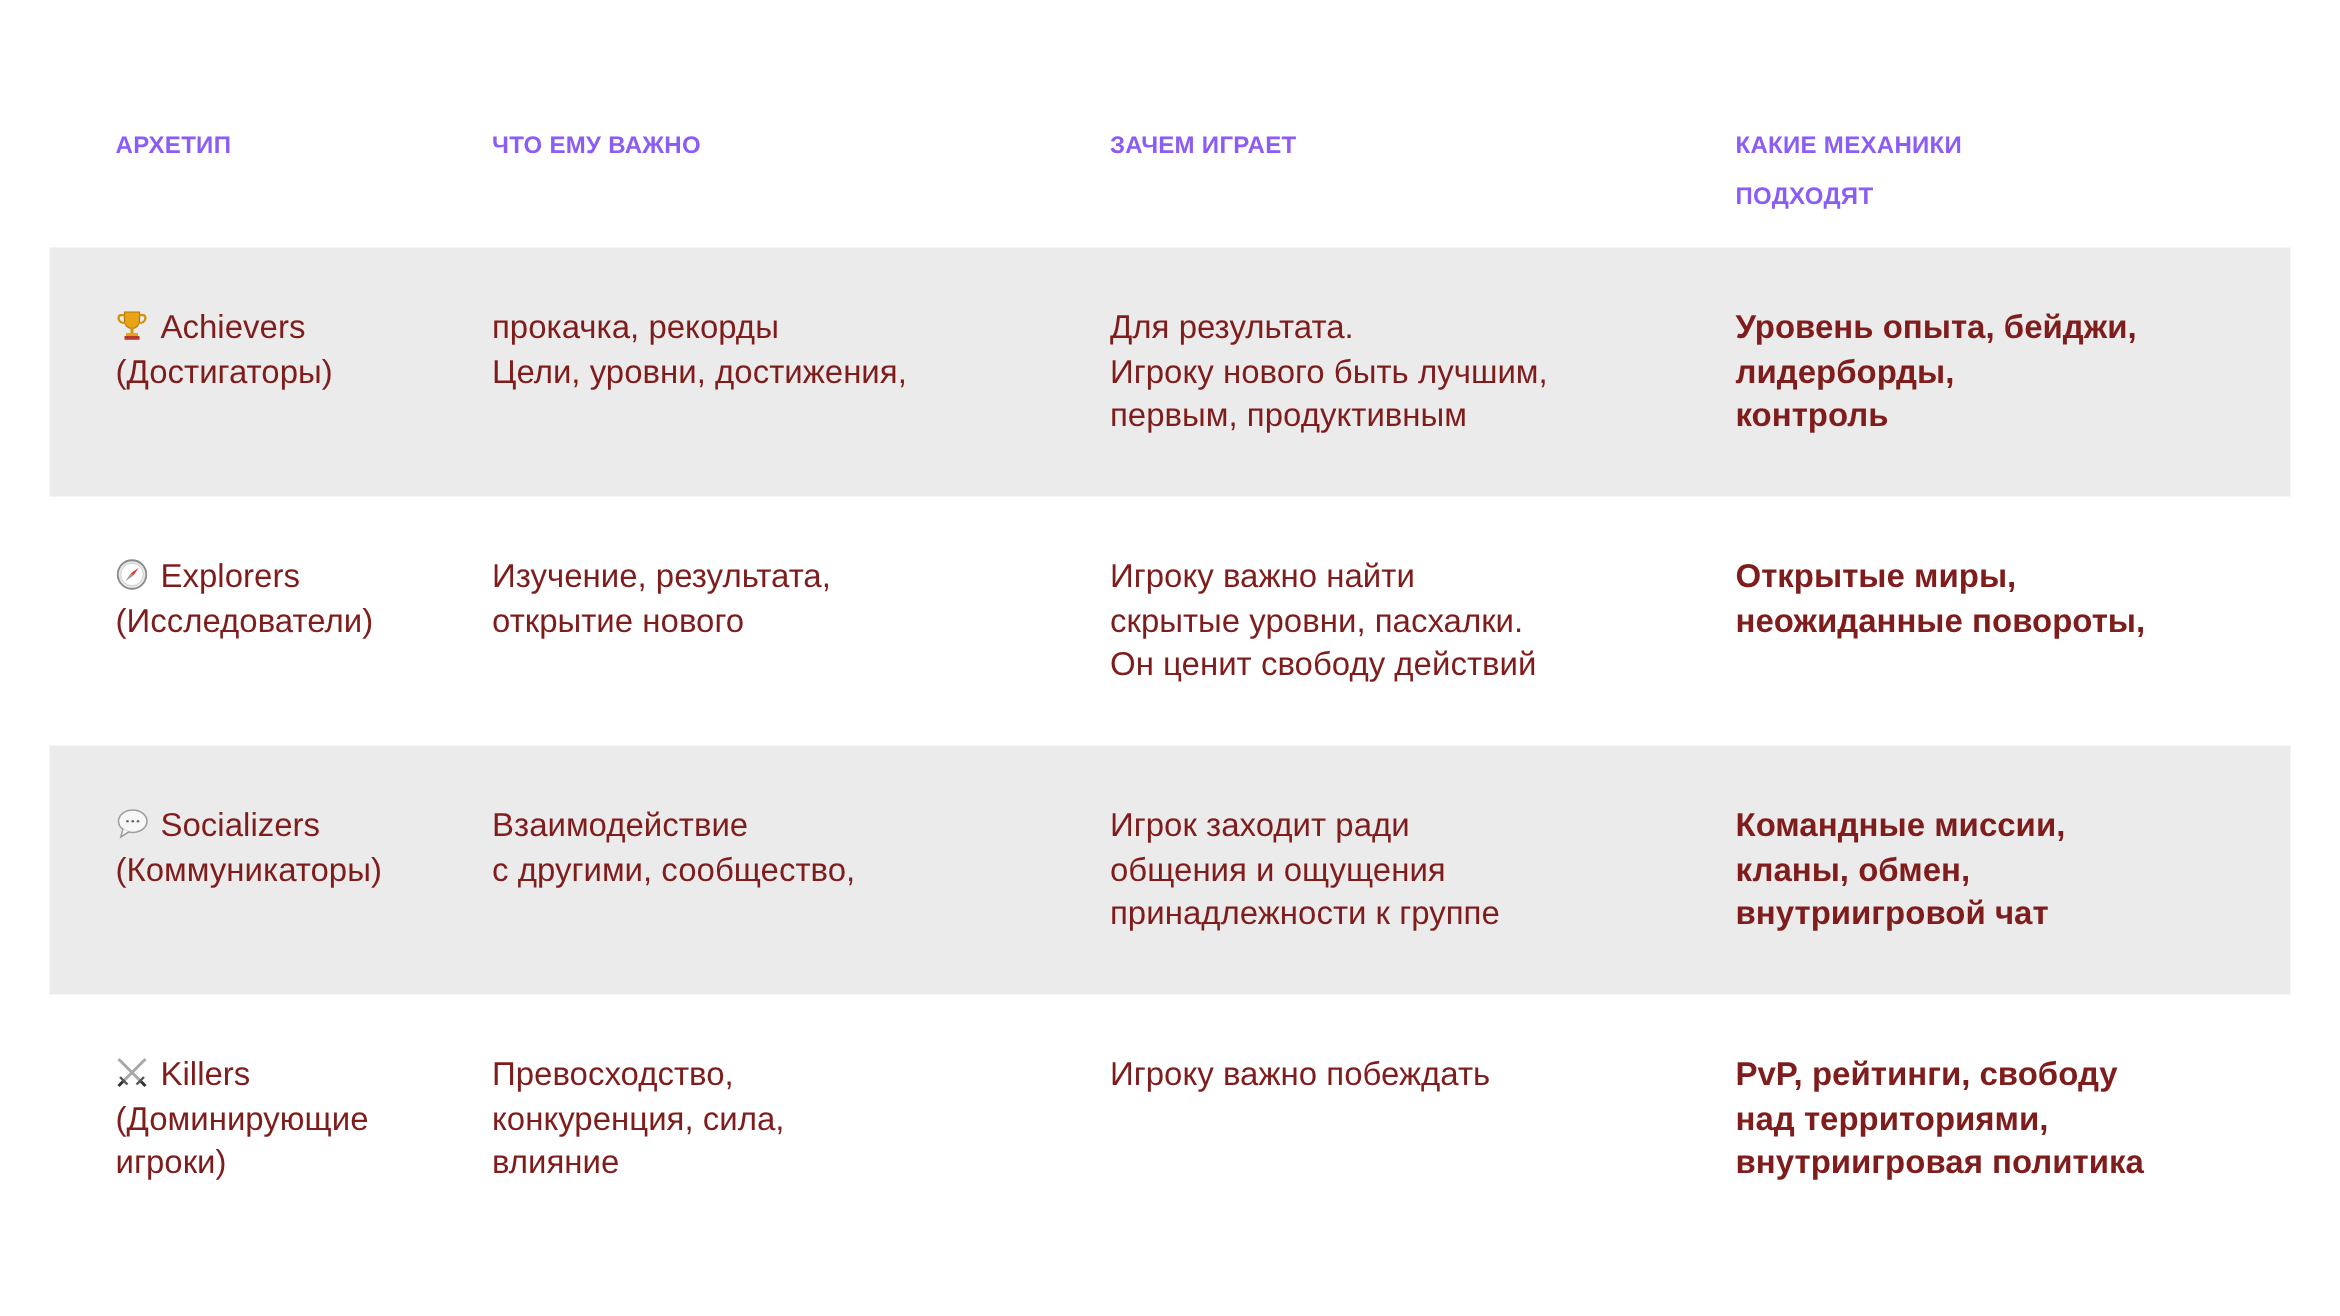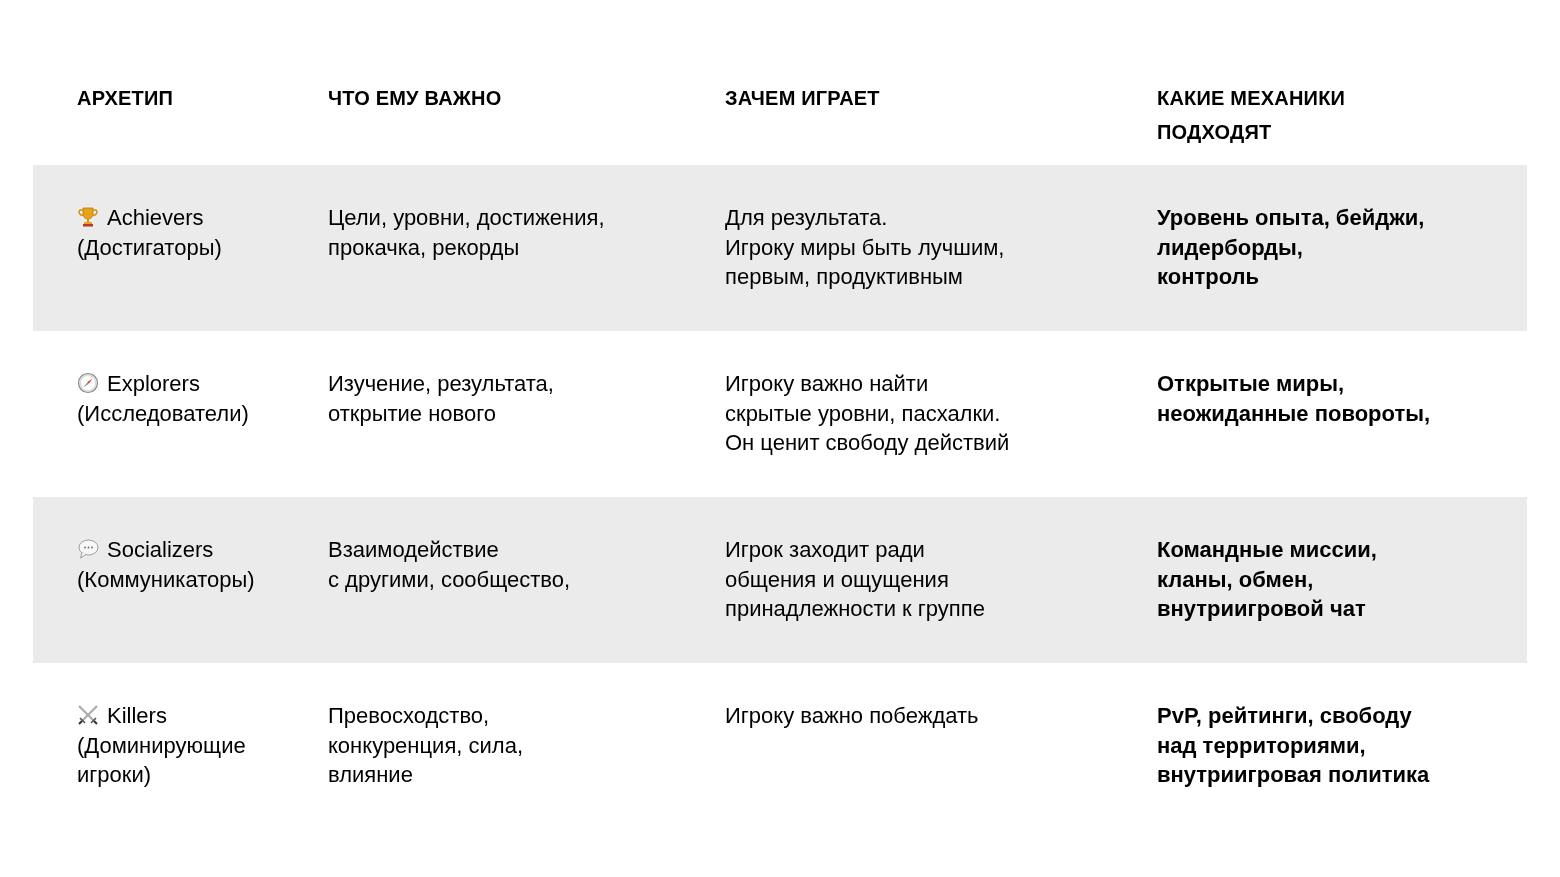--- a/index.html
+++ b/index.html
@@ -31,36 +31,36 @@
   }
   .row.shaded {
     background: #ebebeb;
   }
   .cell {
     position: absolute;
     top: 0;
   }
   .col-0 { left: 44px; width: 240px; }
   .col-1 { left: 295px; width: 380px; }
-  .col-2 { left: 692px; width: 410px; }
+  .col-2 { left: 707px; width: 410px; }
   .col-3 { left: 1124px; width: 365px; font-weight: bold; }
 
   .header-row .cell {
     top: 81px;
     font-weight: bold;
-    font-size: 20px;
+    font-size: 16px;
     line-height: 34px;
     letter-spacing: 0.2px;
-    color: #000000;
+    color: #8b5cf6;
   }
   .row .cell {
     top: 38px;
     font-size: 22px;
     line-height: 29.5px;
-    color: #000000;
+    color: #7f1d1d;
   }
   .line {
     display: block;
     white-space: nowrap;
   }
   .icon {
     display: inline-block;
     width: 22px;
     height: 22px;
     vertical-align: -3px;
@@ -98,26 +98,26 @@
             <path d="M6 4H3a3 3 0 0 0 3 5M16 4h3a3 3 0 0 1-3 5" fill="none" stroke="#d4920f" stroke-width="1.5"></path>
             <rect x="10" y="12" width="2" height="4" fill="#d4920f"></rect>
             <rect x="7" y="16" width="8" height="2" fill="#e8a317"></rect>
             <rect x="6" y="18" width="10" height="2.5" fill="#b43a2a"></rect>
           </svg>
         </span><span>Achievers</span>
       </span>
       <span class="line">(Достигаторы)</span>
     </div>
     <div class="cell col-1">
+      <span class="line">прокачка, рекорды</span>
       <span class="line">Цели, уровни, достижения,</span>
-      <span class="line">прокачка, рекорды</span>
     </div>
     <div class="cell col-2">
       <span class="line">Для результата.</span>
-      <span class="line">Игроку миры быть лучшим,</span>
+      <span class="line">Игроку нового быть лучшим,</span>
       <span class="line">первым, продуктивным</span>
     </div>
     <div class="cell col-3">
       <span class="line">Уровень опыта, бейджи,</span>
       <span class="line">лидерборды,</span>
       <span class="line">контроль</span>
     </div>
   </div>
 
   <div class="row">

